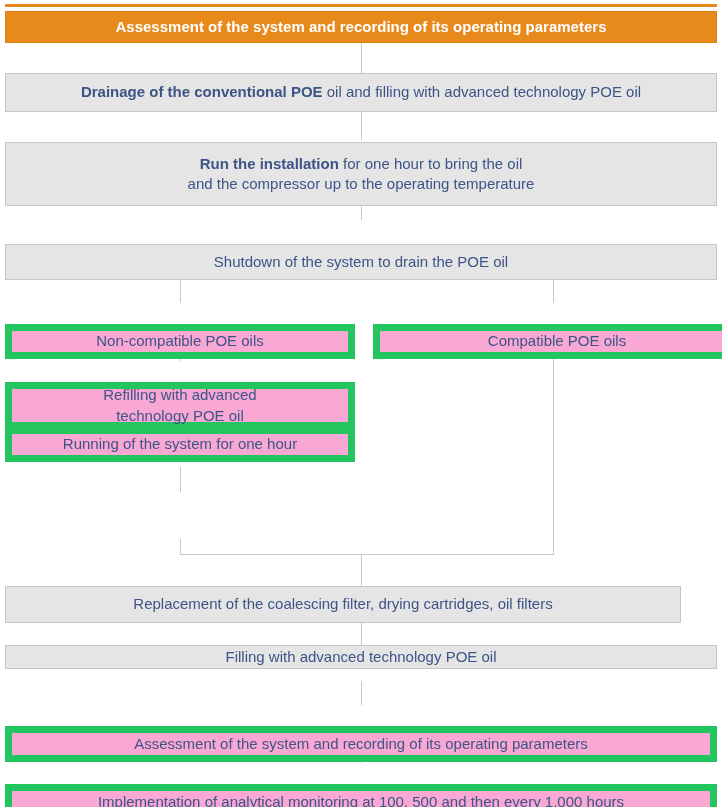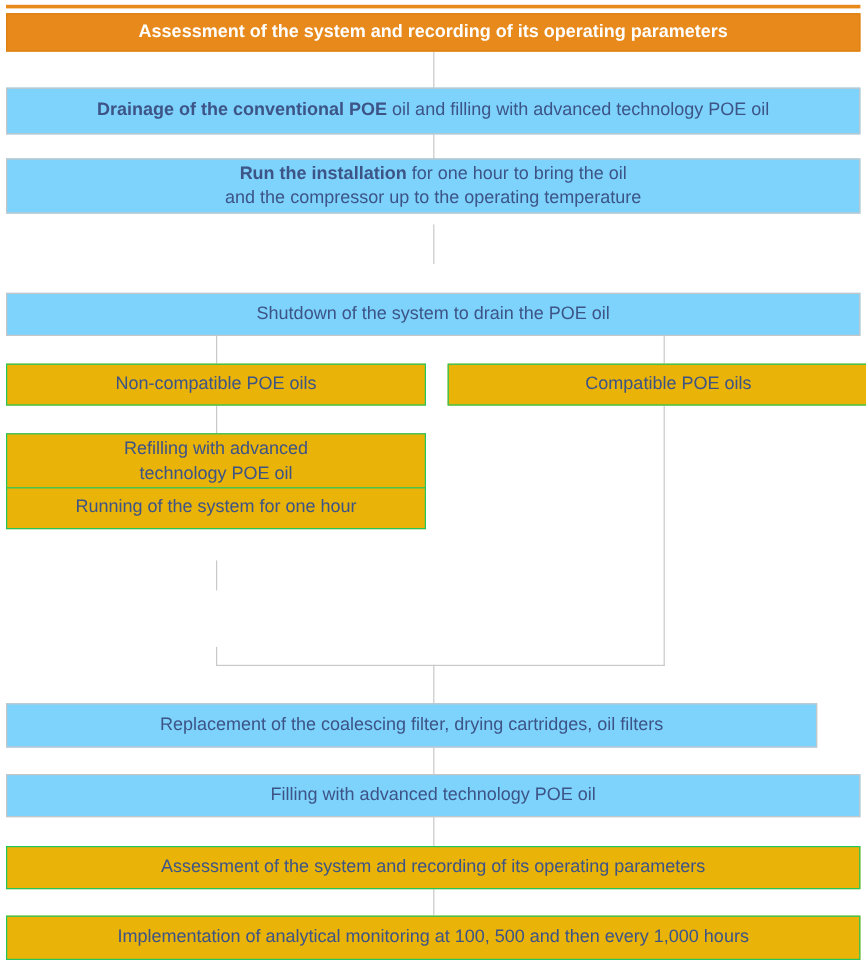--- a/index.html
+++ b/index.html
@@ -17,22 +17,22 @@
     display:flex;flex-direction:column;justify-content:center;align-items:center;
     text-align:center;
     font-size:15px;line-height:1.35;
     box-sizing:border-box;
   }
   .box .bold{font-weight:700;}
   .orange{
     background:#e8891b;border:1px solid #dd7f0e;
     color:#ffffff;font-weight:700;
   }
-  .gray{background:#7dd3fc;border:1px solid #c6c6c6;}
-  .white{background:#eab308;border:1px solid #22c55e;}
+  .gray{background:#e5e5e5;border:1px solid #c6c6c6;}
+  .white{background:#f9a8d4;border:7px solid #22c55e;margin-top:21px;}
   .conn{position:absolute;background:#c9c9c9;}
   .v{width:1px;}
   .h{height:1px;}
 </style>
 </head>
 <body>
 
 <div class="stage">
 
   <div class="rule" style="top:4px;"></div>
@@ -56,21 +56,21 @@
   <div class="conn v" style="left:361px;top:741px;height:22px;"></div>
 
   <div class="box orange" style="left:5px;top:11px;width:712px;height:32px;">
     <div>Assessment of the system and recording of its operating parameters</div>
   </div>
 
   <div class="box gray" style="left:5px;top:73px;width:712px;height:39px;">
     <div><span class="bold">Drainage of the conventional POE</span><span> oil and filling with advanced technology POE oil</span></div>
   </div>
 
-  <div class="box gray" style="left:5px;top:132px;width:712px;height:46px;">
+  <div class="box gray" style="left:5px;top:142px;width:712px;height:64px;">
     <div><span class="bold">Run the installation</span><span> for one hour to bring the oil</span></div>
     <div>and the compressor up to the operating temperature</div>
   </div>
 
   <div class="box gray" style="left:5px;top:220px;width:712px;height:36px;margin-top:24px;">
     <div>Shutdown of the system to drain the POE oil</div>
   </div>
 
   <div class="box white" style="left:5px;top:303px;width:350px;height:35px;">
     <div>Non-compatible POE oils</div>
@@ -87,21 +87,21 @@
 
   <div class="box white" style="left:5px;top:406px;width:350px;height:35px;">
     <div>Running of the system for one hour</div>
   </div>
 
 
   <div class="box gray" style="left:5px;top:586px;width:676px;height:37px;">
     <div>Replacement of the coalescing filter, drying cartridges, oil filters</div>
   </div>
 
-  <div class="box gray" style="left:5px;top:645px;width:712px;height:36px;">
+  <div class="box gray" style="left:5px;top:645px;width:712px;height:24px;">
     <div>Filling with advanced technology POE oil</div>
   </div>
 
   <div class="box white" style="left:5px;top:705px;width:712px;height:36px;">
     <div>Assessment of the system and recording of its operating parameters</div>
   </div>
 
   <div class="box white" style="left:5px;top:763px;width:712px;height:37px;">
     <div>Implementation of analytical monitoring at 100, 500 and then every 1,000 hours</div>
   </div>

